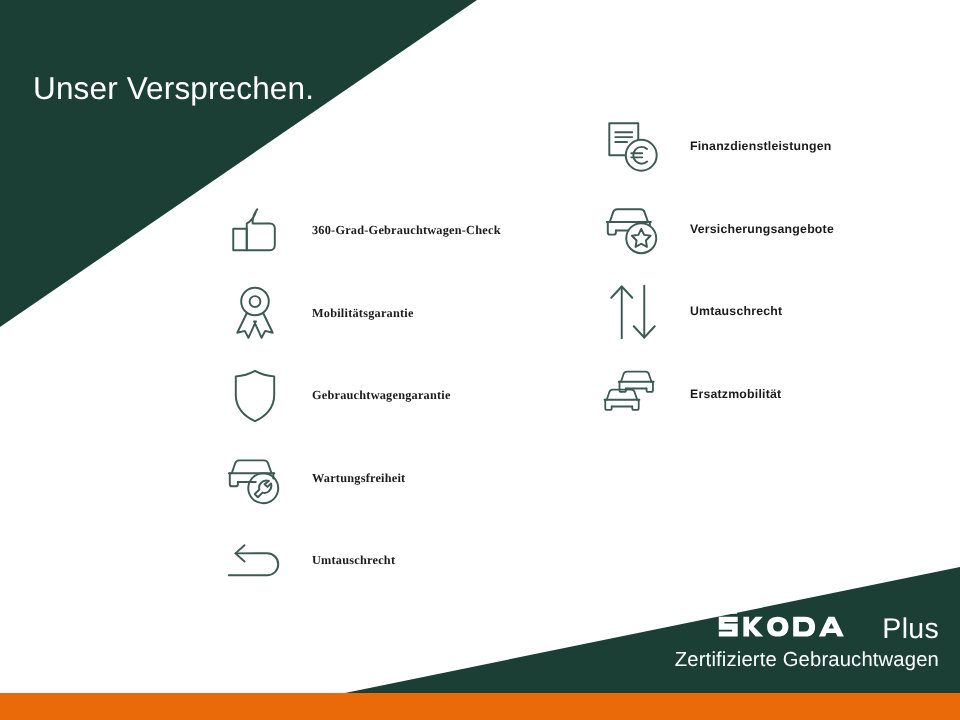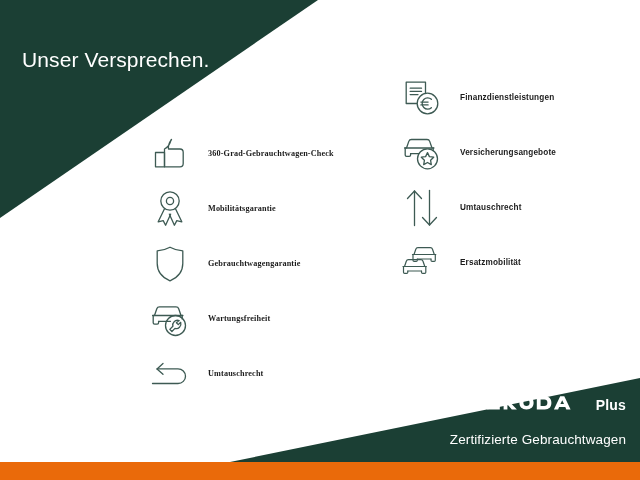--- a/index.html
+++ b/index.html
@@ -95,28 +95,28 @@
     gap: 7px;
   }
   .logo-wordmark {
     display: flex;
     align-items: center;
   }
   .logo-wordmark svg {
     display: block;
   }
   .logo-plus {
-    font-size: 14px;
-    font-weight: 700;
+    font-size: 19px;
+    font-weight: 400;
     letter-spacing: 0.2px;
     line-height: 1;
     color: #ffffff;
   }
   .logo-sub {
-    margin-top: 20px;
+    margin-top: 3px;
     font-size: 13.5px;
     font-weight: 400;
     letter-spacing: 0.1px;
     color: #ffffff;
   }
 </style>
 </head>
 <body>
 
 <div id="slide">

